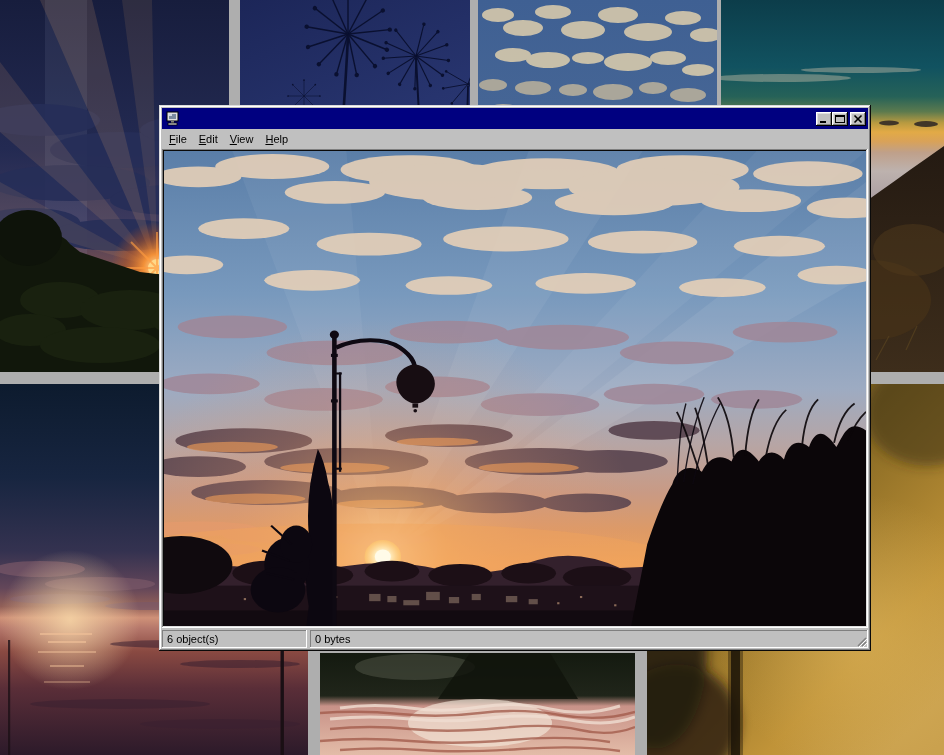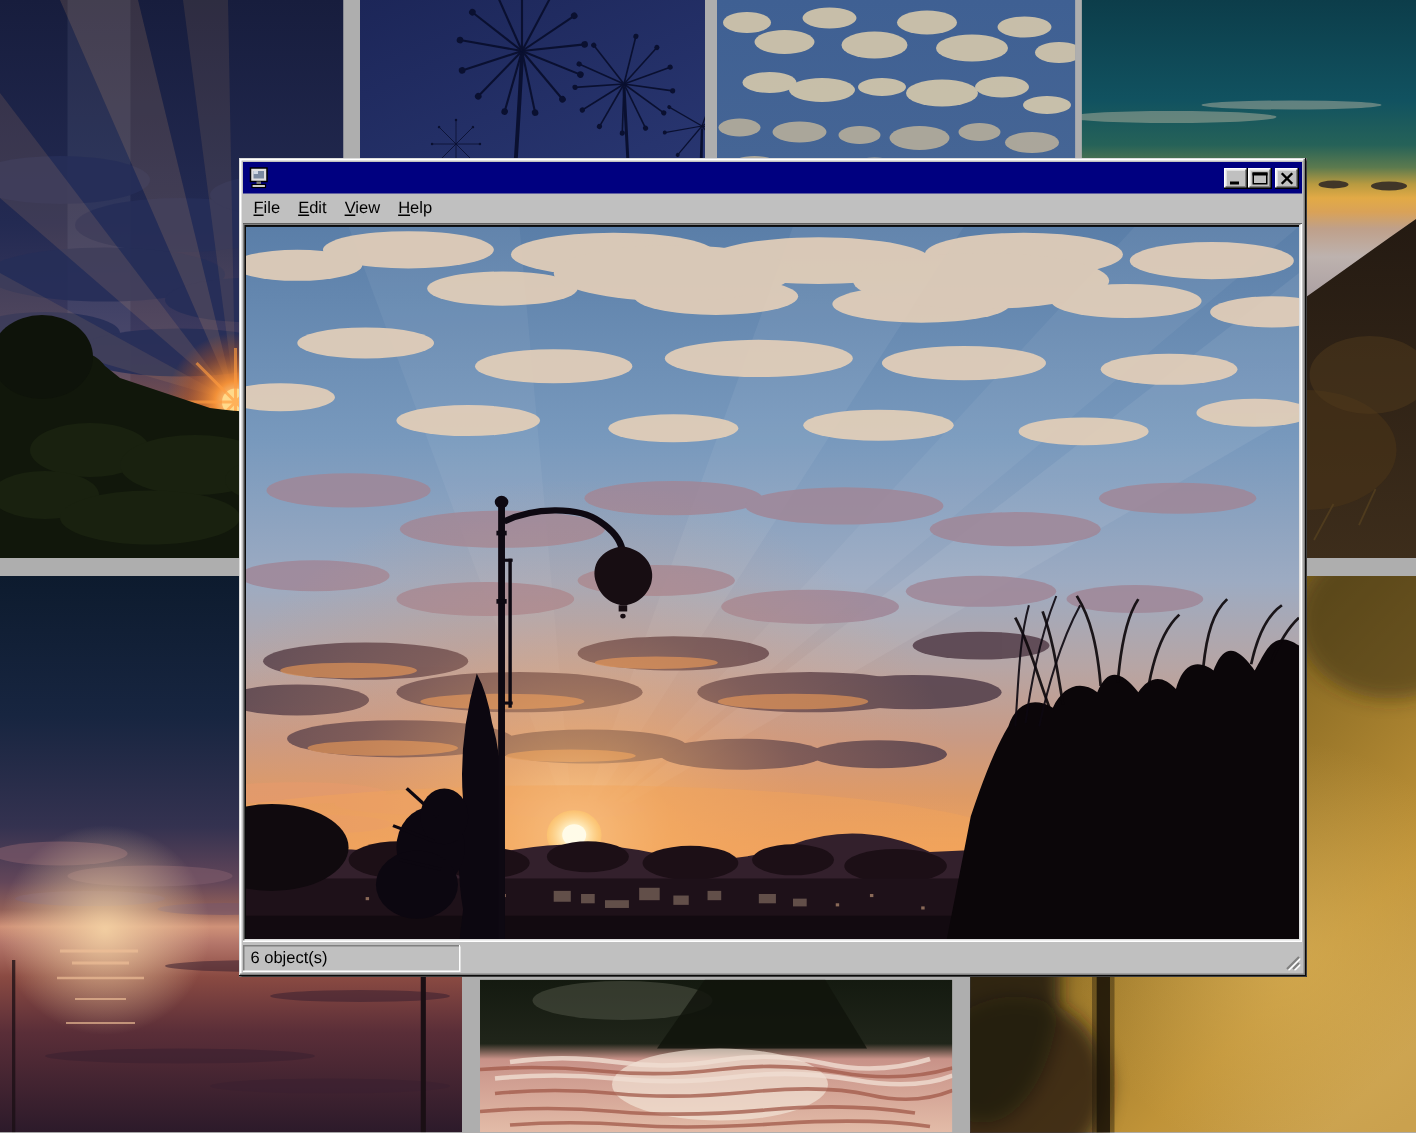--- a/index.html
+++ b/index.html
@@ -607,20 +607,23 @@
         <rect x="151" y="214" width="5" height="2" fill="#0e0912"></rect>
         <rect x="151" y="306" width="5" height="2" fill="#0e0912"></rect>
       </svg>
     </div>
   </div>
 
   <div class="statusbar">
     <div class="spanel p1">
       <span>6 object(s)</span>
     </div>
+    <div class="spanel p2">
+      <span>0 bytes</span>
+    </div>
     <svg class="grip" viewBox="0 0 12 12">
       <g stroke="#808080" stroke-width="1.4">
         <line x1="11" y1="3" x2="3" y2="11"></line>
           <line x1="11" y1="7" x2="7" y2="11"></line>
           <line x1="11" y1="11" x2="11" y2="11"></line>
       </g>
       <g stroke="#ffffff" stroke-width="1">
         <line x1="12" y1="4" x2="4" y2="12"></line>
           <line x1="12" y1="8" x2="8" y2="12"></line>
       </g>

